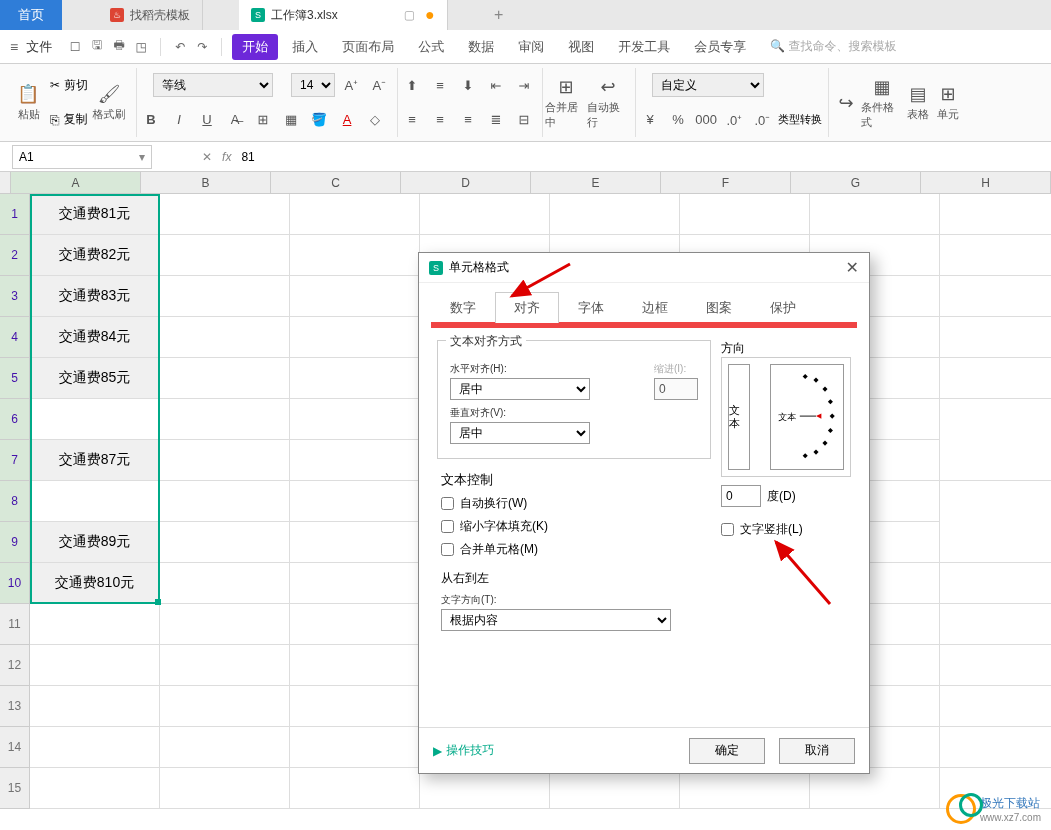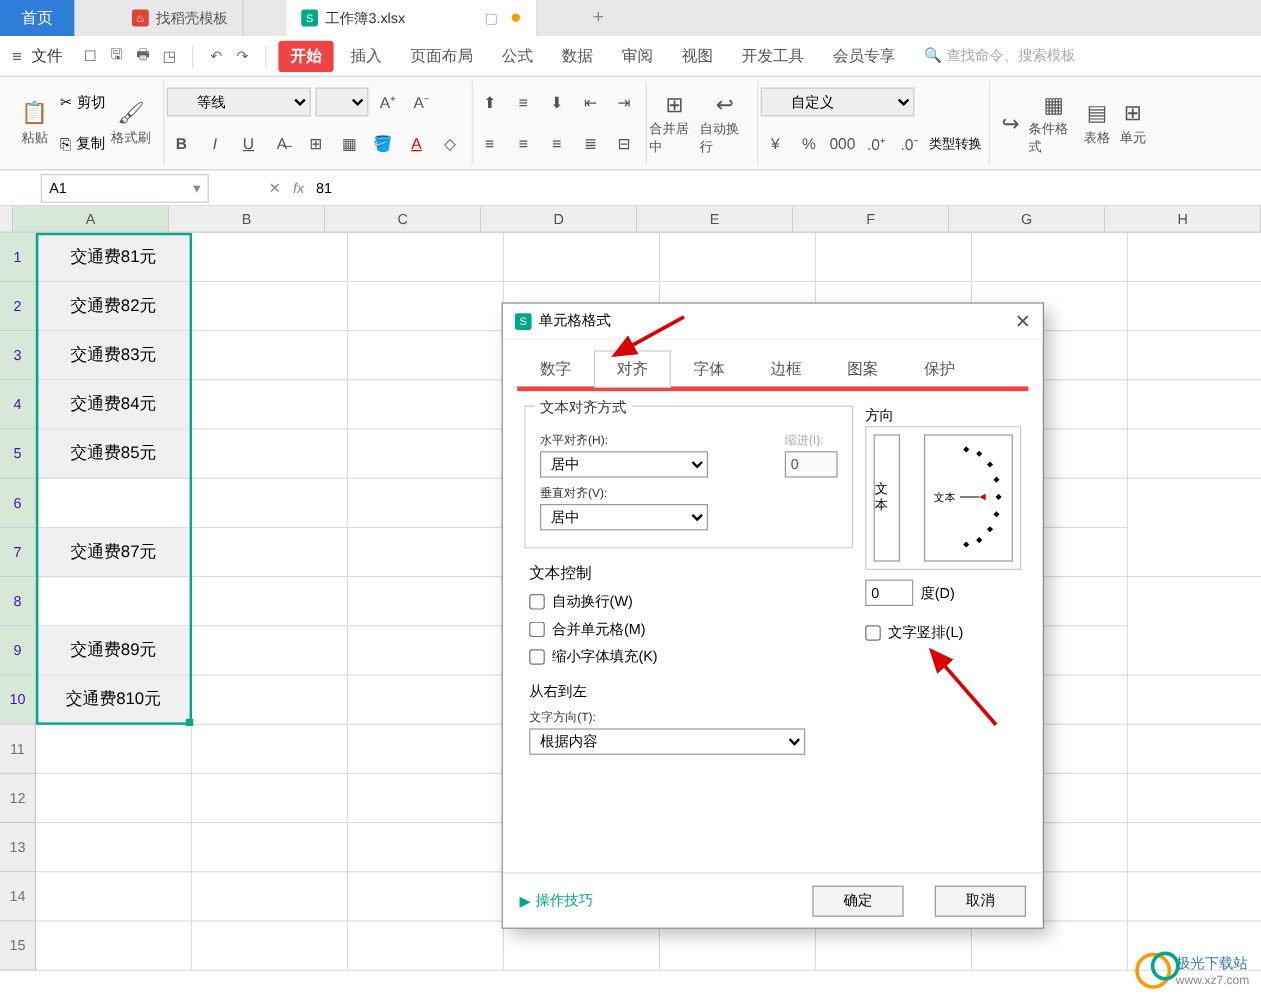--- a/index.html
+++ b/index.html
@@ -15,38 +15,38 @@
   .tab-dot { color: #f90; font-size: 16px; margin-left: 4px; }
   .tab-plus { width: 30px; display: flex; align-items: center; justify-content: center; color: #888; font-size: 16px; }
   
   
   .menu-bar { height: 34px; border-bottom: 1px solid #d0d0d0; display: flex; align-items: center; padding: 0 10px; gap: 4px; }
   .hamburger-icon { font-size: 14px; color: #666; margin-right: 4px; }
   .menu-file { font-size: 13px; color: #333; margin-right: 10px; }
   .toolbar-mini-icon { width: 18px; height: 18px; color: #666; display:inline-flex;align-items:center;justify-content:center; }
   .divider-v { width: 1px; height: 18px; background: #ddd; margin: 0 6px; }
   .menu-tab { padding: 4px 10px; color: #555; font-size: 13px; }
-  .menu-tab.active { background: #ef4444; color: #fff; border-radius: 3px; font-weight: bold; }
+  .menu-tab.active { background: #6d28d9; color: #fff; border-radius: 3px; }
   .search-box { margin-left: 10px; color: #aaa; }
   
   
   .ribbon { height: 78px; border-bottom: 1px solid #d0d0d0; display: flex; padding: 4px 8px; background: #fafafa; }
   .ribbon-group { display: flex; flex-direction: column; justify-content: space-around; margin-right: 2px; border-right: 1px solid #e0e0e0; padding-right: 6px; position:relative;}
   .ribbon-group:last-child{border-right:none;}
   .ribbon-large { display: flex; flex-direction: column; align-items: center; justify-content: center; width: 42px; color: #555; font-size: 11px; gap: 2px; }
   .ribbon-large .icon { font-size: 18px; }
   .ribbon-row { display: flex; align-items: center; gap: 4px; height: 28px; }
   .ribbon-btn { width: 24px; height: 24px; display: flex; align-items: center; justify-content: center; color: #555; font-size: 13px; }
-  .font-select { height: 24px; border: 1px solid #ccc; font-size: 12px; padding: 0 20px; }
+  .font-select { height: 24px; border: 1px solid #ccc; font-size: 12px; padding: 0 4px; margin-left: 14px; }
   .font-select.name{width:120px;}
   .font-select.size{width:44px;}
   
   
   .formula-bar { height: 30px; border-bottom: 1px solid #d0d0d0; display: flex; align-items: center; }
-  .name-box { width: 140px; height: 24px; border: 1px solid #ccc; margin-left: 34px; display: flex; align-items: center; padding: 0 6px; font-size: 12px; justify-content:space-between;}
+  .name-box { width: 140px; height: 24px; border: 1px solid #ccc; margin-left: 12px; display: flex; align-items: center; padding: 0 6px; font-size: 12px; justify-content:space-between;}
   .fx-area { display: flex; align-items: center; gap: 10px; margin-left: 50px; color: #888; }
   .fx-input { border: none; outline: none; font-size: 12px; width: 600px; }
   
   
   .sheet-area { display: flex; height: 640px; }
   .corner { width: 30px; height: 22px; background: #eee; border-right: 1px solid #ccc; border-bottom: 1px solid #ccc; }
   .col-headers { display: flex; }
   .col-h { height: 22px; background: #eee; border-right: 1px solid #ccc; border-bottom: 1px solid #ccc; display: flex; align-items: center; justify-content: center; font-size: 12px; color: #555; }
   .col-h.a{width:130px;} .col-h.b{width:130px;} .col-h.other{width:130px;}
   .row-headers { display: flex; flex-direction: column; }
@@ -58,41 +58,41 @@
   .cell { width: 130px; height: 41px; border-right: 1px solid #ddd; border-bottom: 1px solid #ddd; display: flex; align-items: center; justify-content: center; font-size: 14px; }
   .cell.data { background: #f0f0f0; }
   .sel-outline { position: absolute; top: 0; left: 0; width: 130px; height: 410px; border: 2px solid #0a8; pointer-events: none; }
   .sel-handle{position:absolute;width:6px;height:6px;background:#0a8;bottom:-3px;right:-3px;}
   
   
   .dialog { position: absolute; top: 252px; left: 418px; width: 452px; height: 522px; background: #fff; border: 1px solid #888; box-shadow: 6px 6px 14px rgba(0,0,0,.25); }
   .dialog-title { height: 30px; display: flex; align-items: center; padding: 0 10px; border-bottom: 1px solid #eee; justify-content:space-between;}
   .dialog-title-left{display:flex;align-items:center;gap:6px;}
   .dialog-close { font-size: 16px; color: #555; }
-  .dialog-tabs { display: flex; border-bottom: 4px solid #ef4444; margin: 8px 12px 0; }
+  .dialog-tabs { display: flex; border-bottom: 6px solid #ef4444; margin: 8px 12px 0; }
   .dialog-tab { padding: 6px 18px; font-size: 13px; color: #555; border: 1px solid transparent; border-bottom: none; position:relative;top:1px;}
   .dialog-tab.active { border-color: #ccc; background: #fff; }
   .dialog-body { padding: 12px 18px; display:flex; gap: 10px;}
   .dialog-left{flex:1;}
   .dialog-right{width:130px;}
   .fieldset { border: 1px solid #ccc; padding: 10px 12px 14px; margin-bottom: 12px; }
   .fieldset-legend { font-size: 12px; color: #333; background: #fff; padding: 0 4px; margin-left: -4px; position: relative; top: -18px; display:inline-block;}
   .fieldset-inner{margin-top:-12px;}
   .field-label { font-size: 10px; color: #333; display: block; margin: 6px 0 2px; }
   .field-row{display:flex;gap:10px;align-items:center;}
   .combo { height: 22px; border: 1px solid #999; font-size: 12px; padding: 0 4px; width: 140px; background:#fff;}
   .spinner{width:44px;height:22px;border:1px solid #999;font-size:12px;padding:0 4px;}
   .check-row { display: flex; align-items: center; gap: 6px; margin: 6px 0; font-size: 12px; }
   .orient-box{border:1px solid #ccc;padding:6px;display:flex;gap:20px;height:120px;}
   .orient-vert{border:1px solid #999;width:22px;display:flex;flex-direction:column;align-items:center;justify-content:center;font-size:11px;line-height:1.2;}
   .orient-dial{flex:1;border:1px solid #999;position:relative;}
   .degree-row{display:flex;align-items:center;gap:6px;margin-top:8px;}
   .dialog-footer { position: absolute; bottom: 0; left: 0; right: 0; height: 46px; border-top: 1px solid #ddd; display: flex; align-items: center; justify-content: space-between; padding: 0 14px; }
   .footer-link { color: #0a8; font-size: 12px; display: flex; align-items: center; gap: 4px; }
-  .footer-buttons { display: flex; gap: 26px; }
+  .footer-buttons { display: flex; gap: 14px; }
   .btn { width: 76px; height: 26px; border: 1px solid #999; background: #f3f3f3; font-size: 12px; }
   
   
   .arrow { position: absolute; pointer-events: none; }
   
   
   .watermark { position: absolute; bottom: 6px; right: 10px; display:flex;align-items:center;gap:4px;}
   .wm-logo{width:30px;height:30px;border-radius:50%;border:3px solid #f90;position:relative;}
   .wm-logo::before{content:'';position:absolute;width:18px;height:18px;border:3px solid #0a8;border-radius:50%;top:-4px;left:10px;}
   .wm-text{font-size:12px;color:#37b;}
@@ -206,21 +206,21 @@
         <span class="icon">⊞</span>
         <span>合并居中</span>
       </div>
     <div class="ribbon-large">
         <span class="icon">↩</span>
         <span>自动换行</span>
       </div>
   </div>
   <div class="ribbon-group">
     <div class="ribbon-row">
-        <select class="font-select" style="width:128px;"><option>自定义</option></select>
+        <select class="font-select" style="width:112px;"><option>自定义</option></select>
       </div>
     <div class="ribbon-row">
       <span class="ribbon-btn">¥</span>
       <span class="ribbon-btn">%</span>
       <span class="ribbon-btn">000</span>
       <span class="ribbon-btn">.0⁺</span>
       <span class="ribbon-btn">.0⁻</span>
       <span style="font-size:11px;">类型转换</span>
     </div>
   </div>
@@ -479,25 +479,25 @@
         </div>
       </div>
       <div class="fieldset" style="border:none;padding:0 4px;">
         <span style="font-size:13px;">文本控制</span>
         <div class="check-row">
             <input type="checkbox" style="">
             <span>自动换行(W)</span>
           </div>
         <div class="check-row">
             <input type="checkbox" style="">
-            <span>合并单元格(M)</span>
+            <span>缩小字体填充(K)</span>
           </div>
         <div class="check-row">
             <input type="checkbox" style="">
-            <span>缩小字体填充(K)</span>
+            <span>合并单元格(M)</span>
           </div>
       </div>
       <div class="fieldset" style="border:none;padding:0 4px;margin-top:8px;">
         <span style="font-size:12px;">从右到左</span>
         <span class="field-label">文字方向(T):</span>
         <select class="combo" style="width:230px;"><option>根据内容</option></select>
       </div>
     </div>
     <div class="dialog-right">
       <span style="font-size:12px;">方向</span>

